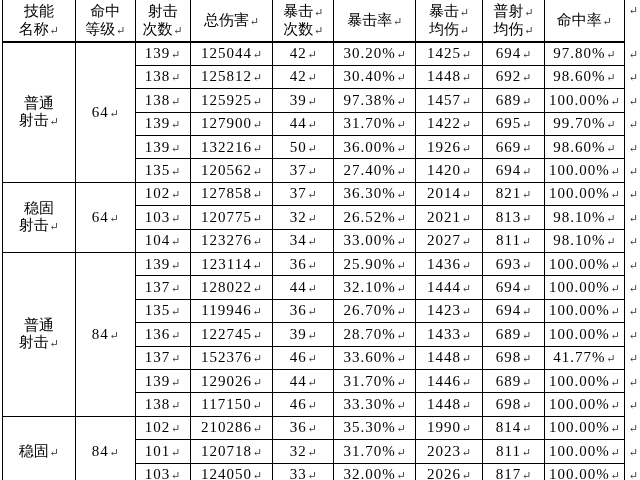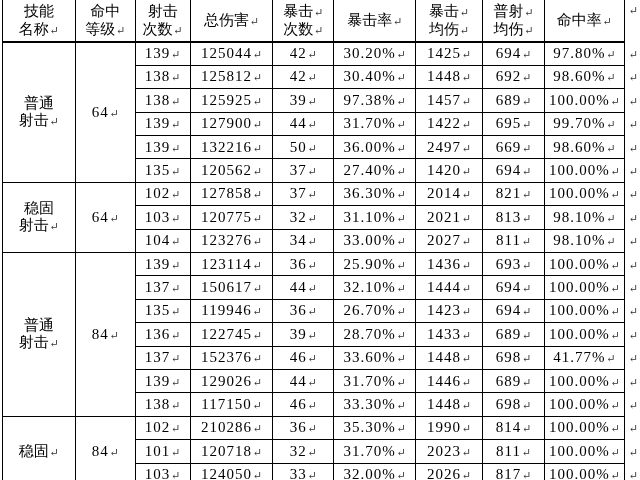--- a/index.html
+++ b/index.html
@@ -172,21 +172,21 @@
           <td><span class="num">1422</span><span class="pm">↵</span></td>
           <td><span class="num">695</span><span class="pm">↵</span></td>
           <td><span class="num">99.70%</span><span class="pm">↵</span></td>
           <td class="out"><span class="pm">↵</span></td>
         </tr>
         <tr>
           <td><span class="num">139</span><span class="pm">↵</span></td>
           <td><span class="num">132216</span><span class="pm">↵</span></td>
           <td><span class="num">50</span><span class="pm">↵</span></td>
           <td><span class="num">36.00%</span><span class="pm">↵</span></td>
-          <td><span class="num">2497</span><span class="pm">↵</span></td>
+          <td><span class="num">1926</span><span class="pm">↵</span></td>
           <td><span class="num">669</span><span class="pm">↵</span></td>
           <td><span class="num">98.60%</span><span class="pm">↵</span></td>
           <td class="out"><span class="pm">↵</span></td>
         </tr>
         <tr>
           <td><span class="num">135</span><span class="pm">↵</span></td>
           <td><span class="num">120562</span><span class="pm">↵</span></td>
           <td><span class="num">37</span><span class="pm">↵</span></td>
           <td><span class="num">27.40%</span><span class="pm">↵</span></td>
           <td><span class="num">1420</span><span class="pm">↵</span></td>
@@ -206,21 +206,21 @@
           <td><span class="num">36.30%</span><span class="pm">↵</span></td>
           <td><span class="num">2014</span><span class="pm">↵</span></td>
           <td><span class="num">821</span><span class="pm">↵</span></td>
           <td><span class="num">100.00%</span><span class="pm">↵</span></td>
           <td class="out"><span class="pm">↵</span></td>
         </tr>
         <tr>
           <td><span class="num">103</span><span class="pm">↵</span></td>
           <td><span class="num">120775</span><span class="pm">↵</span></td>
           <td><span class="num">32</span><span class="pm">↵</span></td>
-          <td><span class="num">31.10%</span><span class="pm">↵</span></td>
+          <td><span class="num">26.52%</span><span class="pm">↵</span></td>
           <td><span class="num">2021</span><span class="pm">↵</span></td>
           <td><span class="num">813</span><span class="pm">↵</span></td>
           <td><span class="num">98.10%</span><span class="pm">↵</span></td>
           <td class="out"><span class="pm">↵</span></td>
         </tr>
         <tr>
           <td><span class="num">104</span><span class="pm">↵</span></td>
           <td><span class="num">123276</span><span class="pm">↵</span></td>
           <td><span class="num">34</span><span class="pm">↵</span></td>
           <td><span class="num">33.00%</span><span class="pm">↵</span></td>
@@ -239,21 +239,21 @@
           <td><span class="num">123114</span><span class="pm">↵</span></td>
           <td><span class="num">36</span><span class="pm">↵</span></td>
           <td><span class="num">25.90%</span><span class="pm">↵</span></td>
           <td><span class="num">1436</span><span class="pm">↵</span></td>
           <td><span class="num">693</span><span class="pm">↵</span></td>
           <td><span class="num">100.00%</span><span class="pm">↵</span></td>
           <td class="out"><span class="pm">↵</span></td>
         </tr>
         <tr>
           <td><span class="num">137</span><span class="pm">↵</span></td>
-          <td><span class="num">150617</span><span class="pm">↵</span></td>
+          <td><span class="num">128022</span><span class="pm">↵</span></td>
           <td><span class="num">44</span><span class="pm">↵</span></td>
           <td><span class="num">32.10%</span><span class="pm">↵</span></td>
           <td><span class="num">1444</span><span class="pm">↵</span></td>
           <td><span class="num">694</span><span class="pm">↵</span></td>
           <td><span class="num">100.00%</span><span class="pm">↵</span></td>
           <td class="out"><span class="pm">↵</span></td>
         </tr>
         <tr>
           <td><span class="num">135</span><span class="pm">↵</span></td>
           <td><span class="num">119946</span><span class="pm">↵</span></td>

